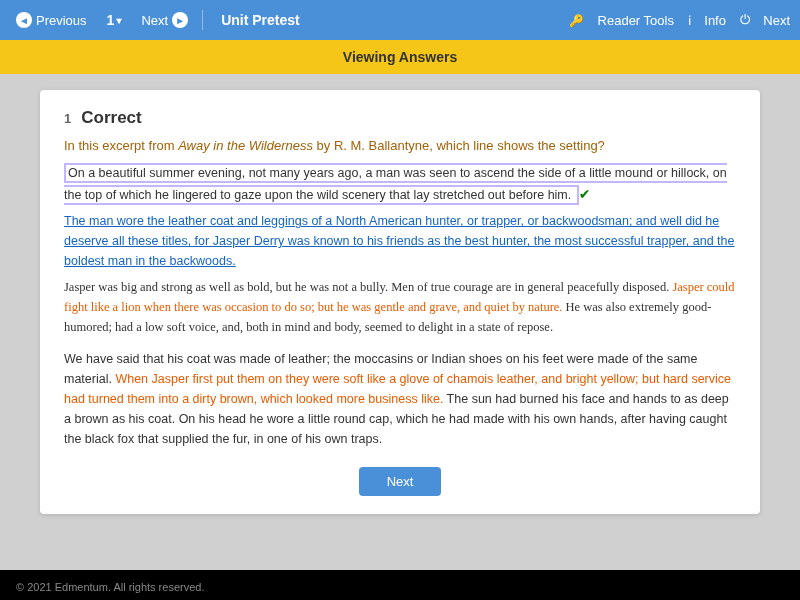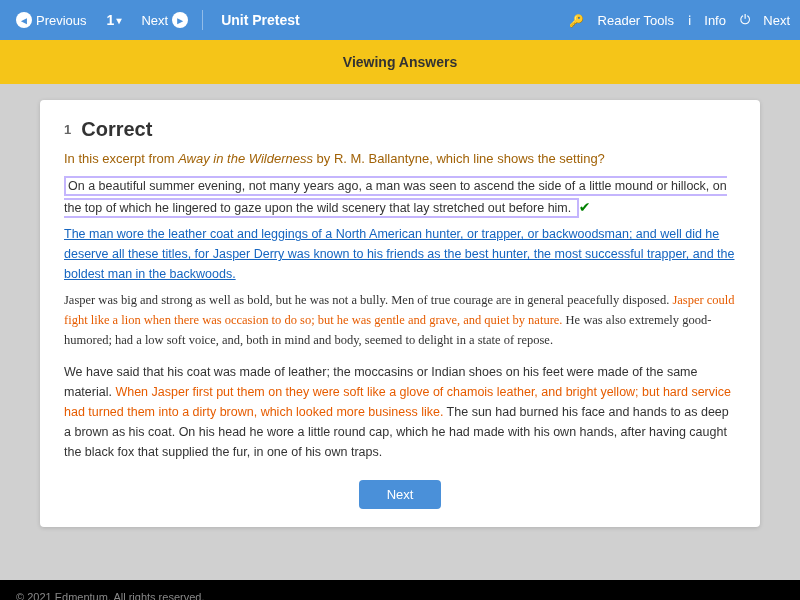--- a/index.html
+++ b/index.html
@@ -81,21 +81,21 @@
       background: transparent;
       border: none;
       color: white;
       font-size: 13px;
       cursor: pointer;
     }
 
     
     .subheader {
       background: #f5c518;
-      height: 44px;
+      height: 34px;
       display: flex;
       align-items: center;
       justify-content: center;
     }
     .subheader span {
       font-size: 14px;
       font-weight: bold;
       color: #333;
     }
 
@@ -120,21 +120,21 @@
       align-items: center;
       gap: 10px;
       margin-bottom: 10px;
     }
     .q-number {
       font-size: 13px;
       color: #666;
       font-weight: bold;
     }
     .q-correct {
-      font-size: 20px;
+      font-size: 17px;
       font-weight: bold;
       color: #333;
     }
 
     .instruction {
       font-size: 13px;
       color: #333;
       margin-bottom: 8px;
     }
     .passage-intro {

